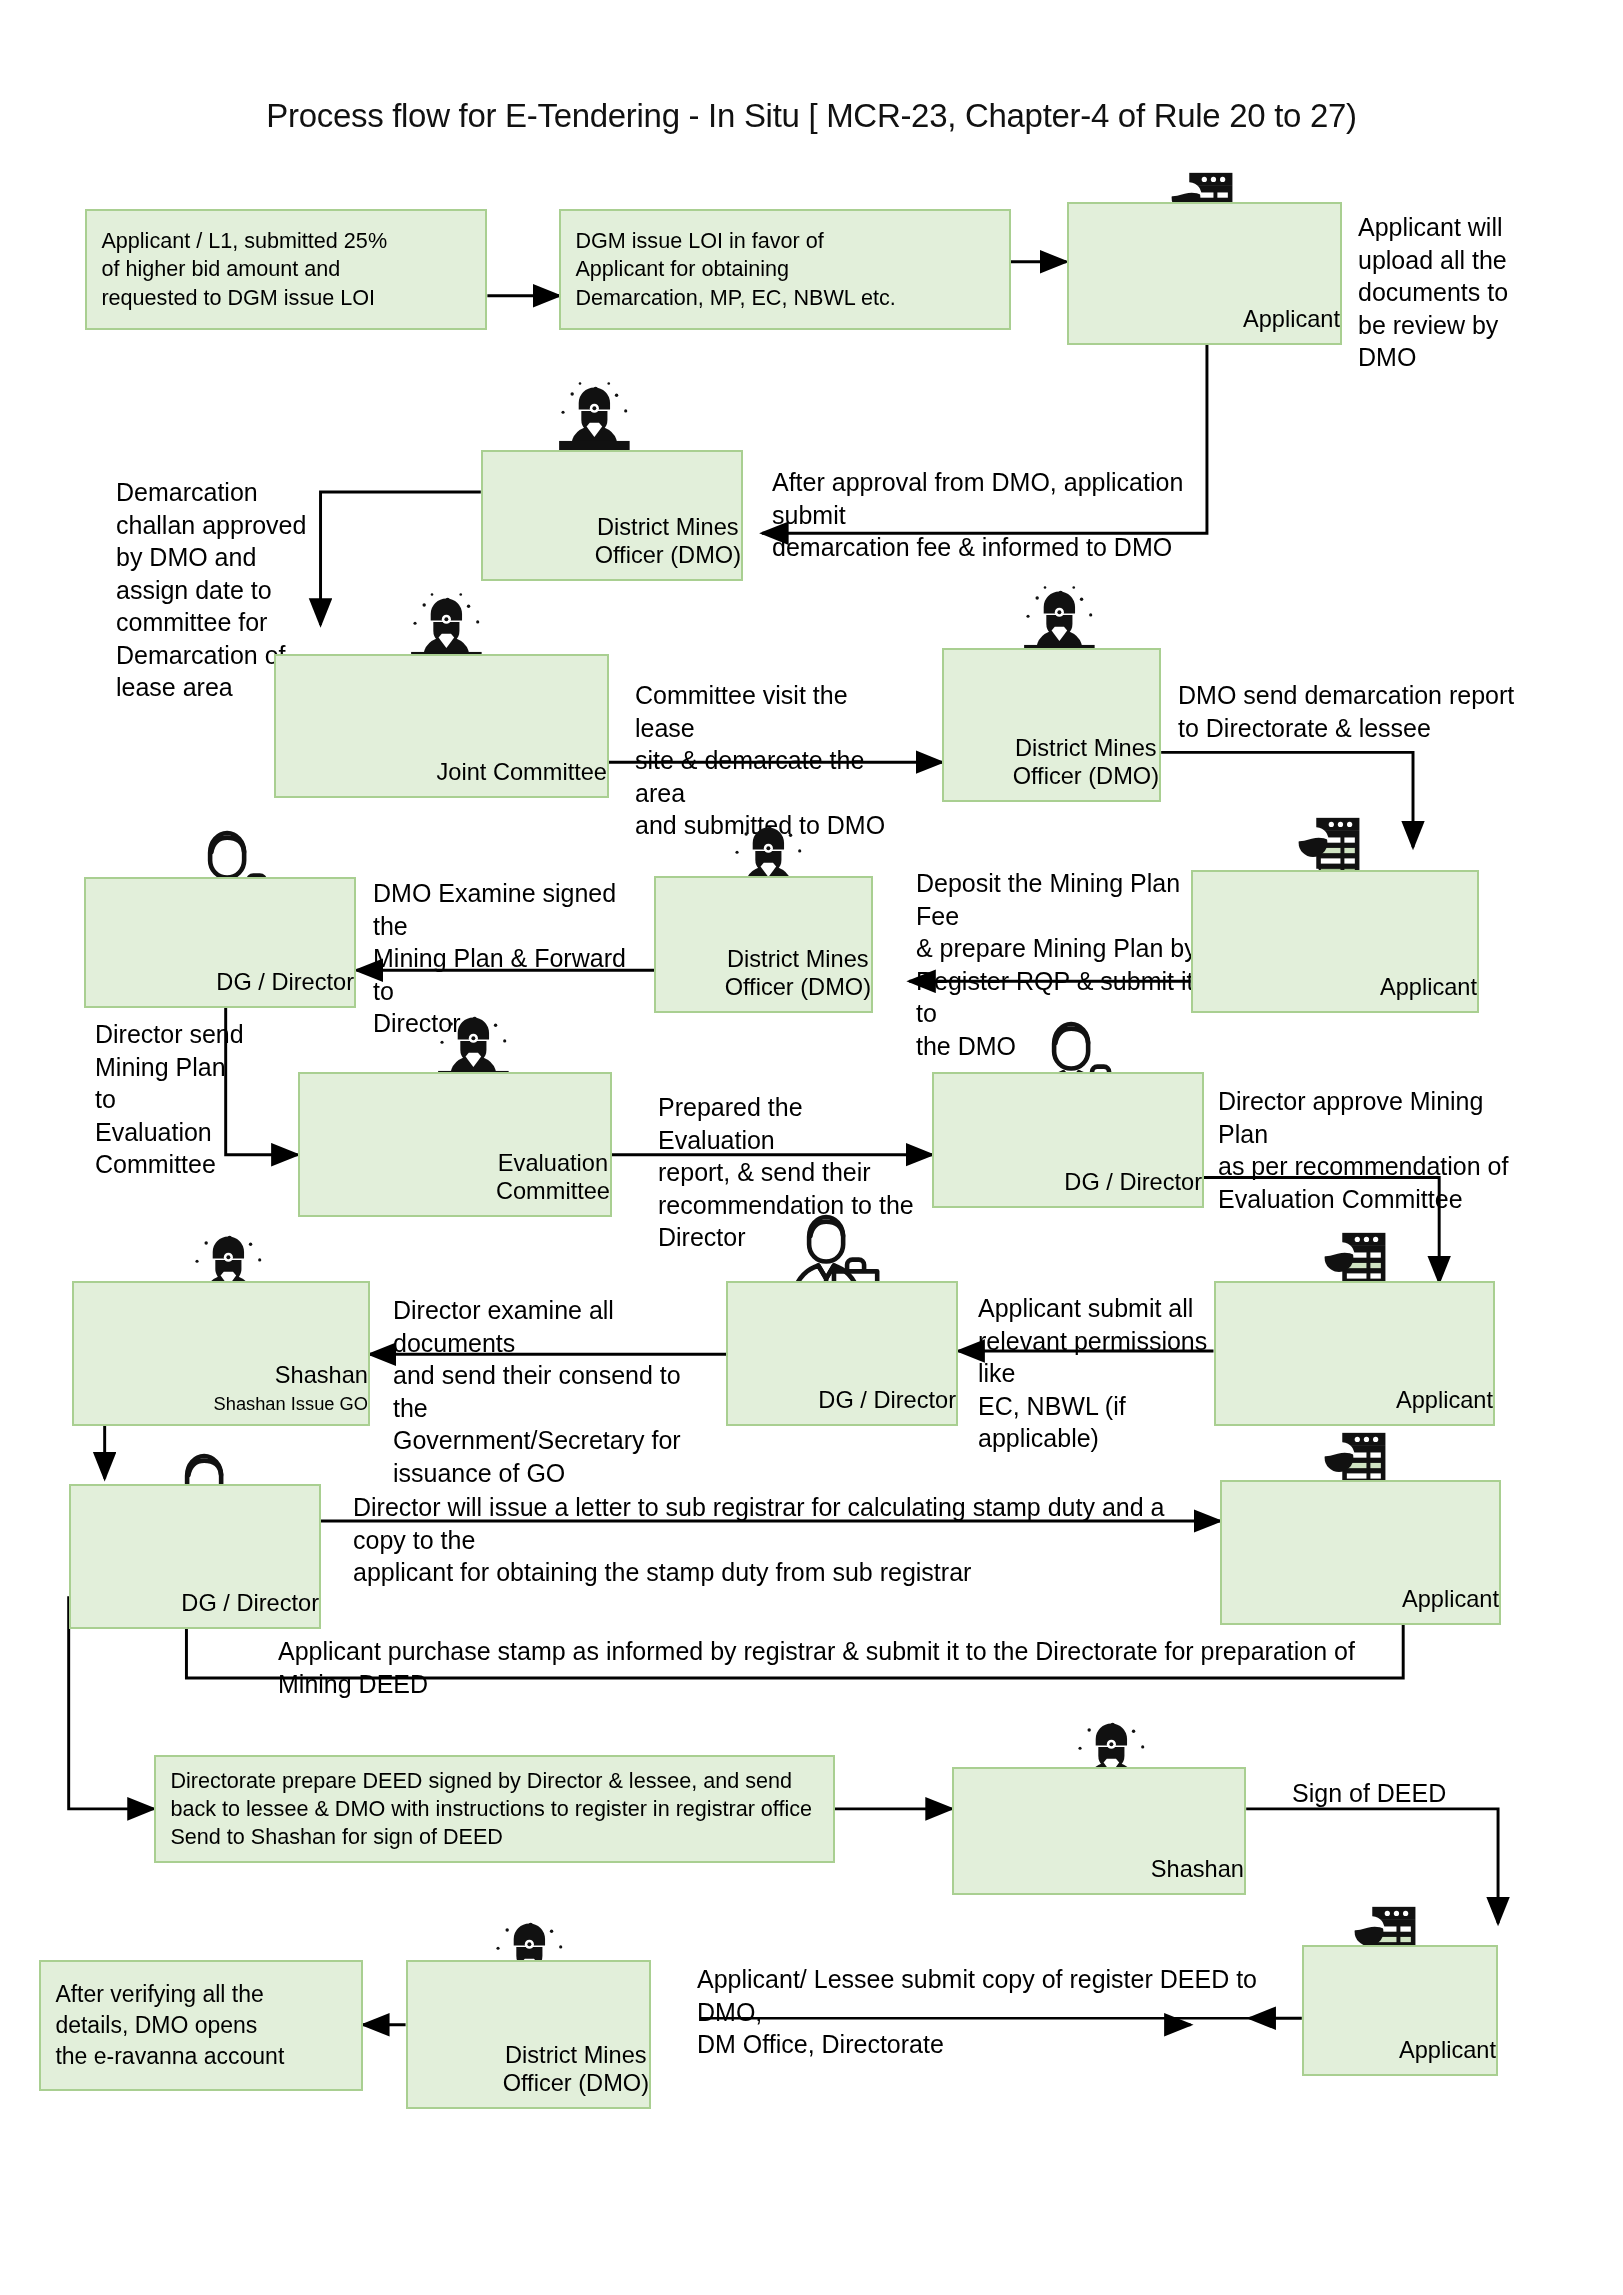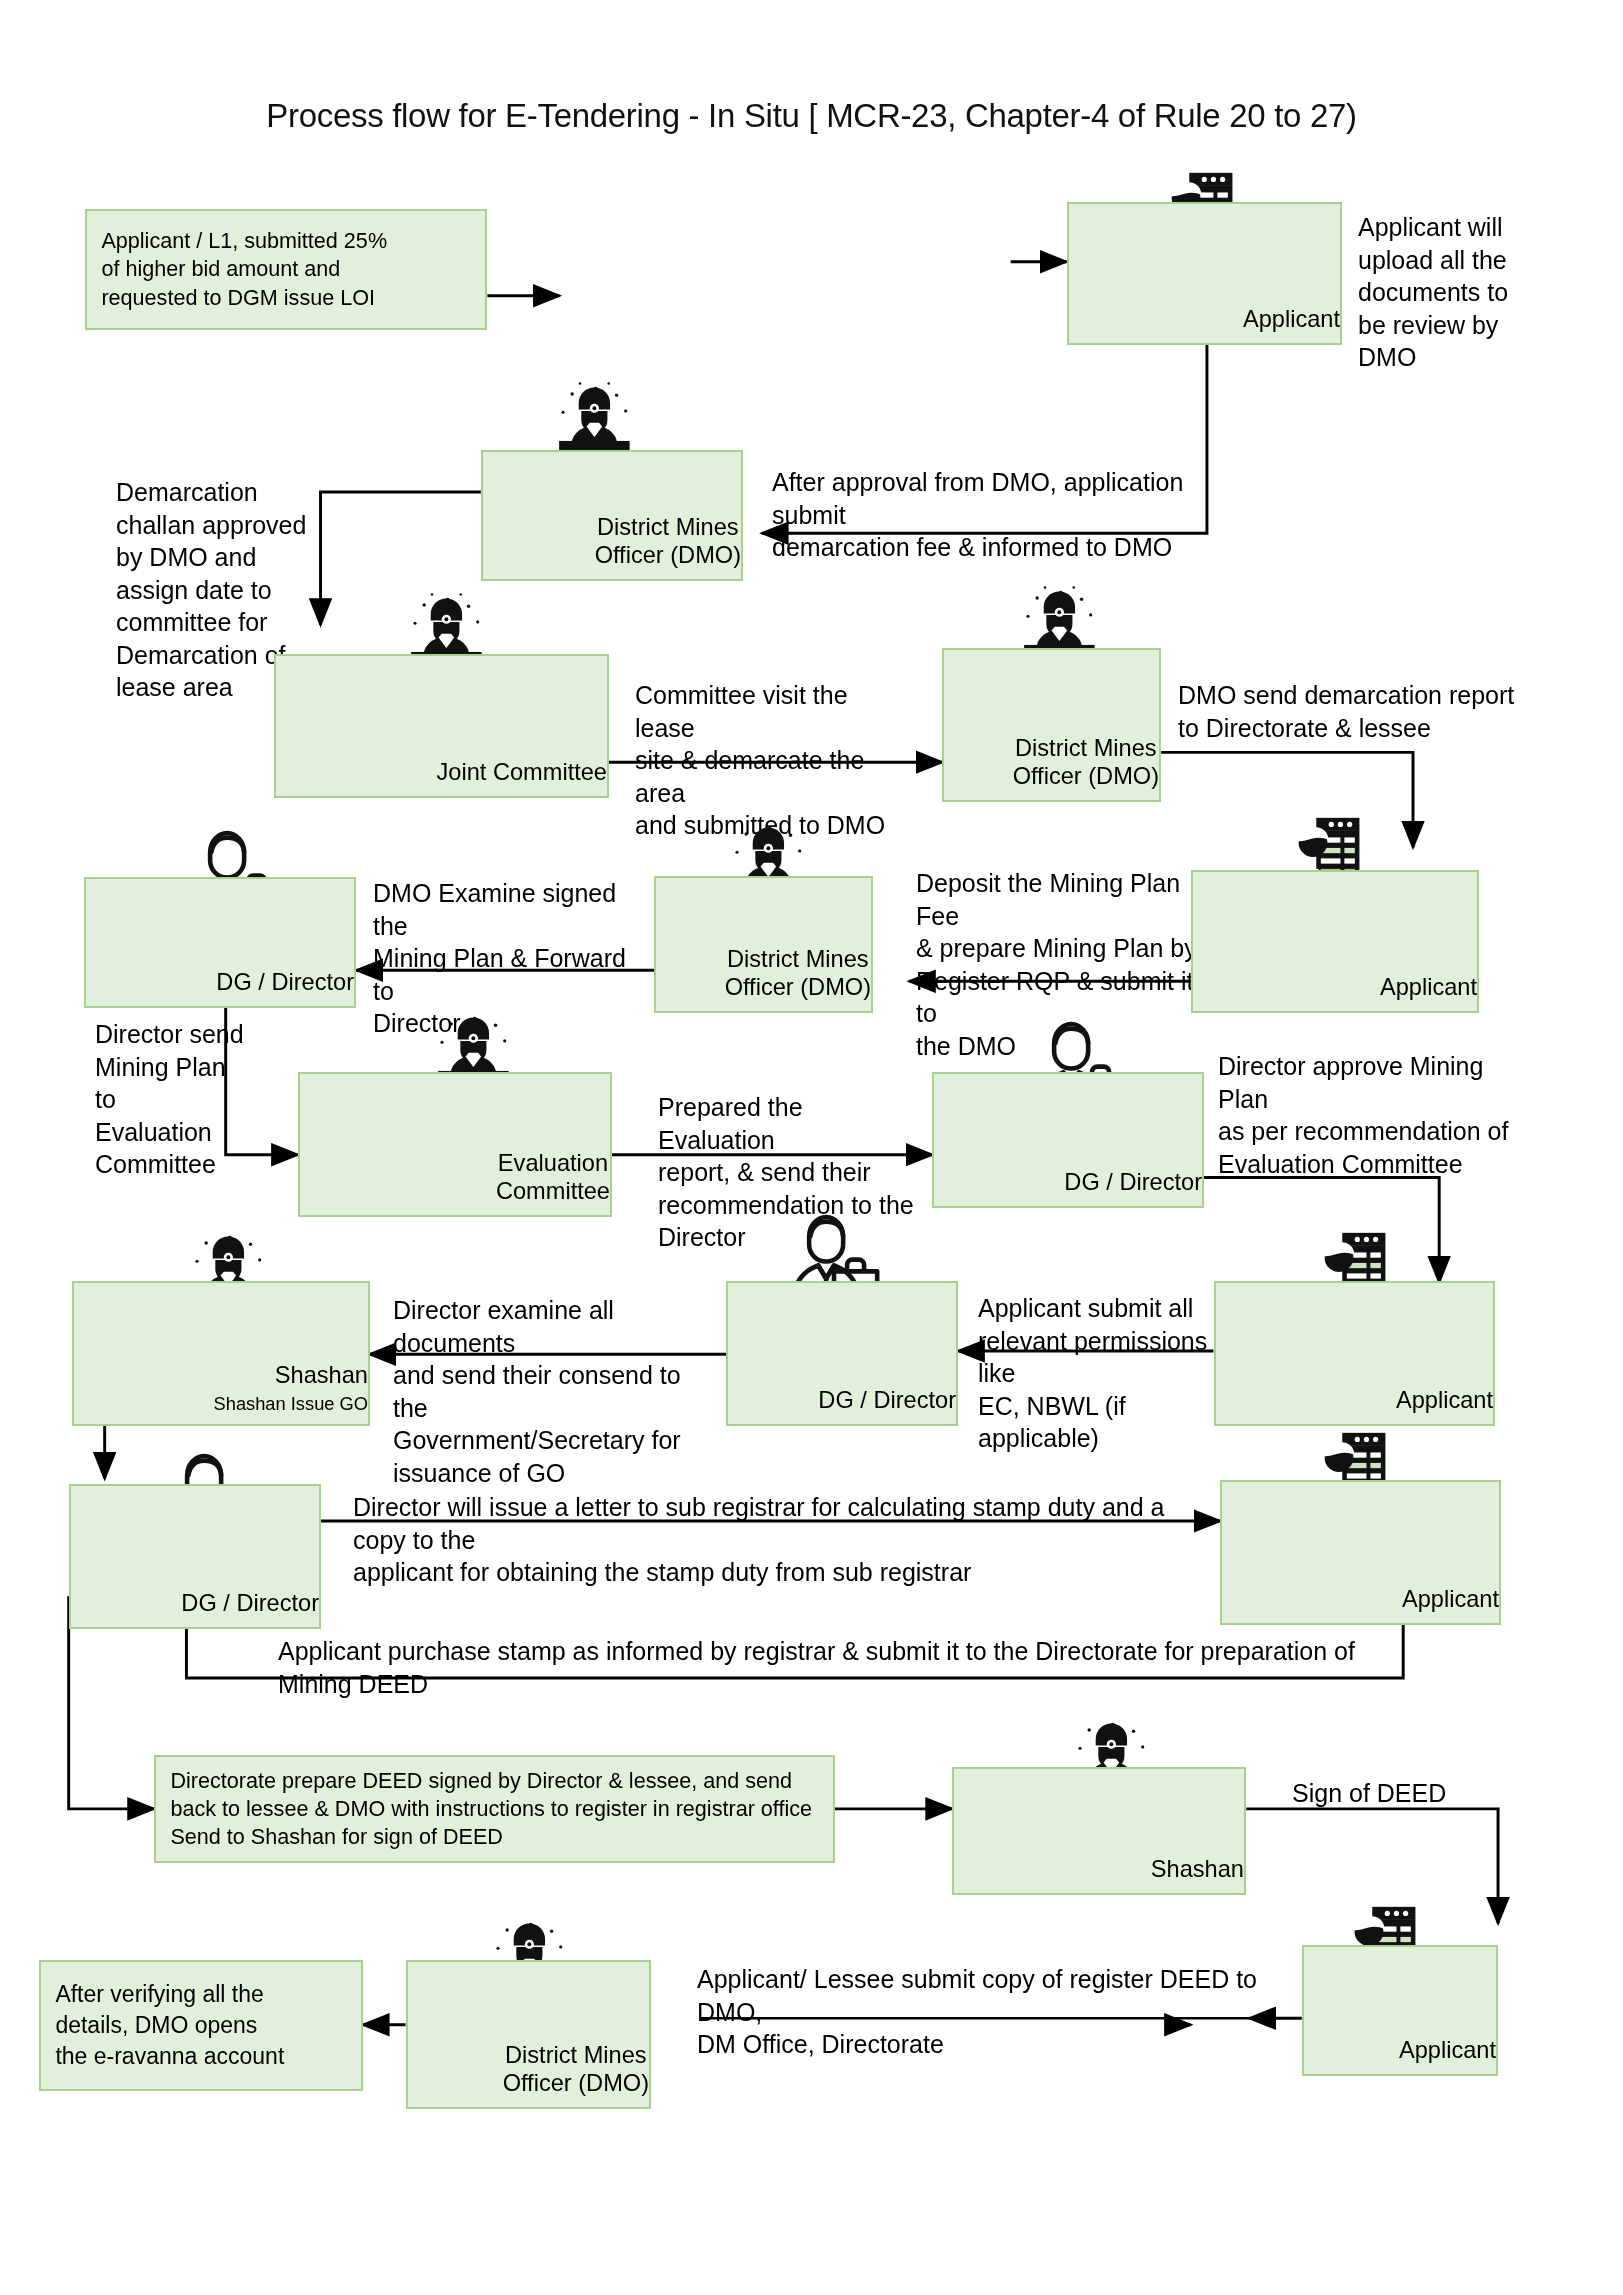--- a/index.html
+++ b/index.html
@@ -160,20 +160,25 @@
       <path d="M1070,3085 L1910,3085"></path>
     </g>
   </svg>
 
   <div class="box pad" style="left:85px; top:209px; width:402px; height:121px;">
     <div class="box-text">Applicant / L1, submitted 25%
 of higher bid amount and
 requested to DGM issue LOI</div>
   </div>
 
+  <div class="box pad" style="left:559px; top:209px; width:452px; height:121px;">
+    <div class="box-text">DGM issue LOI in favor of
+Applicant for obtaining
+Demarcation, MP, EC, NBWL etc.</div>
+  </div>
 
   <span class="icon" style="left:1152px; top:170px;">
     <svg width="85" height="92" viewBox="0 0 130 140">
       <rect x="57" y="4" width="66" height="20" fill="#111"></rect>
       <circle cx="80" cy="14" r="4" fill="#fff"></circle>
         <circle cx="94" cy="14" r="4" fill="#fff"></circle>
         <circle cx="108" cy="14" r="4" fill="#fff"></circle>
       <rect x="57" y="24" width="66" height="72" fill="#111"></rect>
       <rect x="64" y="34" width="30" height="8" fill="#fff"></rect>
         <rect x="100" y="34" width="16" height="8" fill="#fff"></rect>
@@ -485,21 +490,21 @@
       </g>
     </svg>
   </span>
 
   <div class="box" style="left:932px; top:1072px; width:272px; height:136px;">
     <div class="box-label-wrap">
       <div class="box-label">DG / Director</div>
     </div>
   </div>
 
-  <div class="note" style="left:1218px; top:1050px; width:314px;">Director approve Mining Plan
+  <div class="note" style="left:1218px; top:1085px; width:314px;">Director approve Mining Plan
 as per recommendation of
 Evaluation Committee</div>
 
   <span class="icon" style="left:167px; top:1227px;">
     <svg width="111" height="105" viewBox="0 0 170 160">
       <g fill="#111">
         <circle cx="60" cy="24" r="2.6"></circle>
           <circle cx="96" cy="16" r="3"></circle>
           <circle cx="128" cy="26" r="2.6"></circle>
         <circle cx="46" cy="52" r="2.4"></circle>

